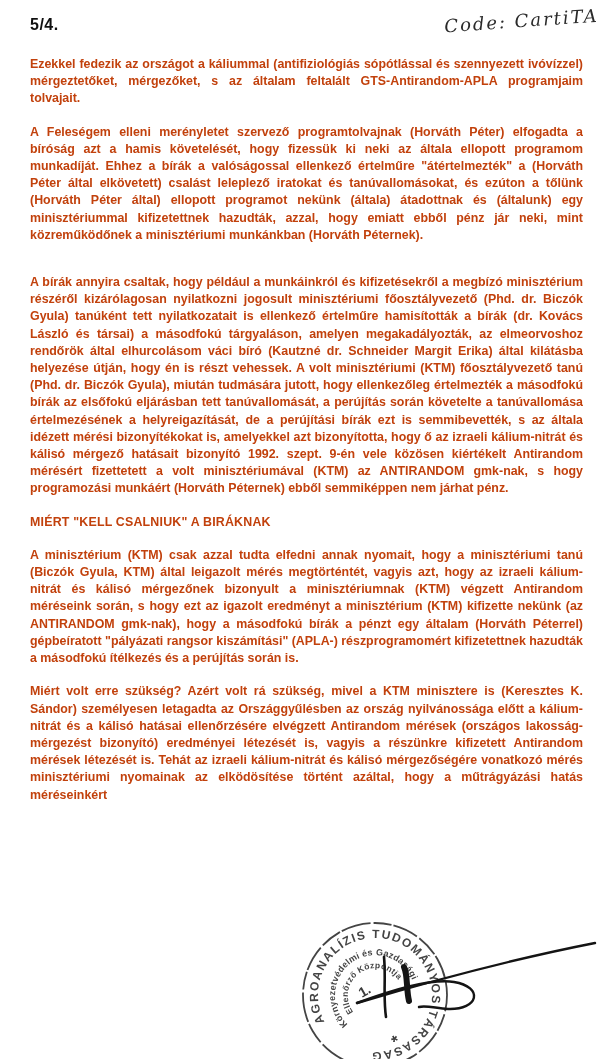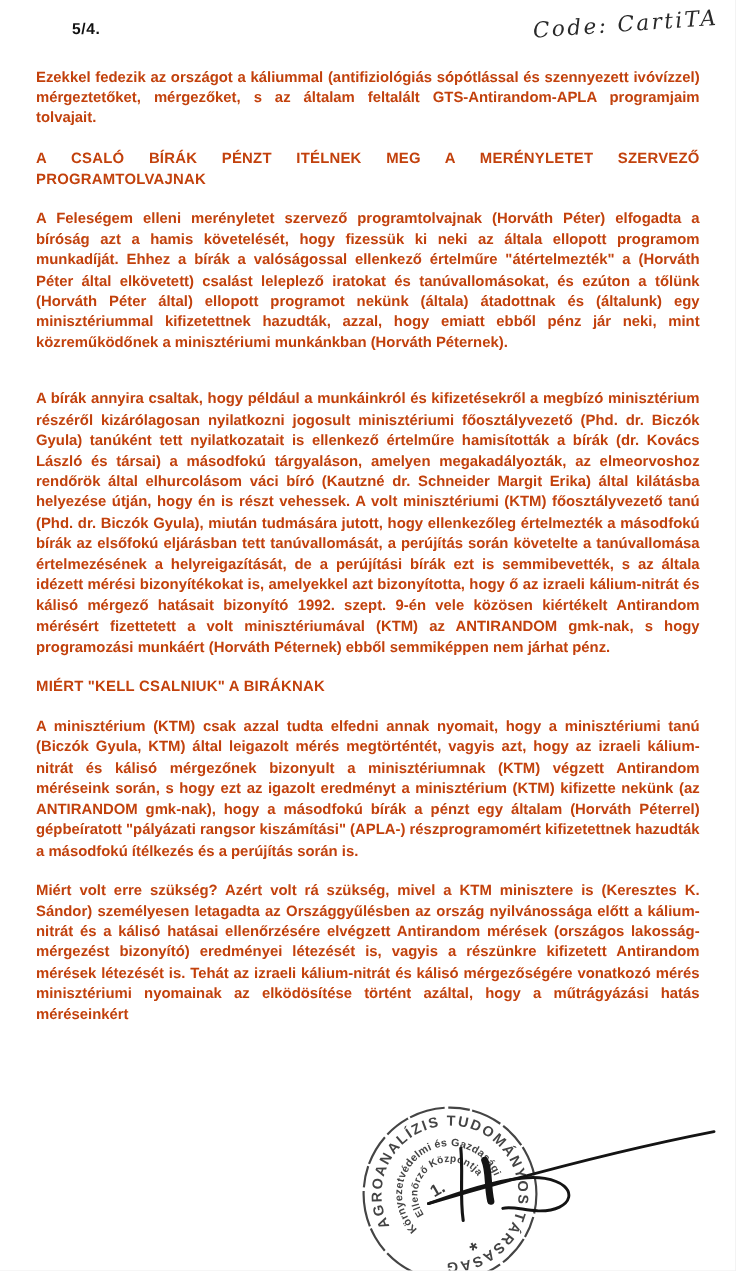--- a/index.html
+++ b/index.html
@@ -9,24 +9,23 @@
     height: 1059px;
     background: #ffffff;
     overflow: hidden;
     font-family: "Liberation Sans", sans-serif;
     color: #101010;
   }
   .pageno {
     position: absolute;
     left: 30px;
     top: 16px;
-    font-size: 13px;
+    font-size: 16px;
     font-weight: 700;
     letter-spacing: 0.5px;
-    margin-left: 30px;
   }
   .handnote {
     position: absolute;
     right: 14px;
     top: 10px;
     font-family: "DejaVu Serif", serif;
     font-style: italic;
     font-size: 18px;
     letter-spacing: 2px;
     color: #2a2a2a;
@@ -87,21 +86,20 @@
 <body>
 
 <div class="page">
 
   <div class="pageno">5/4.</div>
 
   <div class="handnote">Code: CartiTA</div>
 
   <div class="flow">
     <p class="para">Ezekkel fedezik az országot a káliummal (antifiziológiás sópótlással és szennyezett ivóvízzel) mérgeztetőket, mérgezőket, s az általam feltalált GTS-Antirandom-APLA programjaim tolvajait.</p>
-    <h2 class="heading">A CSALÓ BÍRÁK PÉNZT ITÉLNEK MEG A MERÉNYLETET SZERVEZŐ PROGRAMTOLVAJNAK</h2>
     <p class="para">A Feleségem elleni merényletet szervező programtolvajnak (Horváth Péter) elfogadta a bíróság azt a hamis követelését, hogy fizessük ki neki az általa ellopott programom munkadíját. Ehhez a bírák a valóságossal ellenkező értelműre "átértelmezték" a (Horváth Péter által elkövetett) csalást leleplező iratokat és tanúvallomásokat, és ezúton a tőlünk (Horváth Péter által) ellopott programot nekünk (általa) átadottnak és (általunk) egy minisztériummal kifizetettnek hazudták, azzal, hogy emiatt ebből pénz jár neki, mint közreműködőnek a minisztériumi munkánkban (Horváth Péternek).</p>
     <p class="para gap-before">A bírák annyira csaltak, hogy például a munkáinkról és kifizetésekről a megbízó minisztérium részéről kizárólagosan nyilatkozni jogosult minisztériumi főosztályvezető (Phd. dr. Biczók Gyula) tanúként tett nyilatkozatait is ellenkező értelműre hamisították a bírák (dr. Kovács László és társai) a másodfokú tárgyaláson, amelyen megakadályozták, az elmeorvoshoz rendőrök által elhurcolásom váci bíró (Kautzné dr. Schneider Margit Erika) által kilátásba helyezése útján, hogy én is részt vehessek.  A volt minisztériumi (KTM) főosztályvezető tanú (Phd. dr. Biczók Gyula), miután tudmására jutott, hogy ellenkezőleg értelmezték a másodfokú bírák az elsőfokú eljárásban tett tanúvallomását, a perújítás során követelte a tanúvallomása értelmezésének a helyreigazítását, de a perújítási bírák ezt is semmibevették, s az általa idézett mérési bizonyítékokat is, amelyekkel azt bizonyította, hogy ő az izraeli kálium-nitrát és kálisó mérgező hatásait bizonyító 1992. szept. 9-én vele közösen kiértékelt Antirandom mérésért fizettetett a volt minisztériumával (KTM) az ANTIRANDOM gmk-nak, s hogy programozási munkáért (Horváth Péternek) ebből semmiképpen nem járhat pénz.</p>
     <h2 class="heading">MIÉRT "KELL CSALNIUK" A BIRÁKNAK</h2>
     <p class="para">A minisztérium (KTM) csak azzal tudta elfedni annak nyomait, hogy a minisztériumi tanú (Biczók Gyula, KTM) által leigazolt mérés megtörténtét, vagyis azt, hogy az izraeli kálium-nitrát és kálisó mérgezőnek bizonyult a minisztériumnak (KTM) végzett Antirandom méréseink során, s hogy ezt az igazolt eredményt a minisztérium (KTM) kifizette nekünk (az ANTIRANDOM gmk-nak), hogy a másodfokú bírák a pénzt egy általam (Horváth Péterrel) gépbeíratott "pályázati rangsor kiszámítási" (APLA-) részprogramomért kifizetettnek hazudták a másodfokú ítélkezés és a perújítás során is.</p>
     <p class="para">Miért volt erre szükség? Azért volt rá szükség, mivel a KTM minisztere is (Keresztes K. Sándor) személyesen letagadta az Országgyűlésben az ország nyilvánossága előtt a kálium-nitrát és a kálisó hatásai ellenőrzésére elvégzett Antirandom mérések (országos lakosság-mérgezést bizonyító) eredményei létezését is, vagyis a részünkre kifizetett Antirandom mérések létezését is. Tehát az izraeli kálium-nitrát és kálisó mérgezőségére vonatkozó mérés minisztériumi nyomainak az elködösítése történt azáltal, hogy a műtrágyázási hatás méréseinkért</p>
   </div>
 
   <svg class="stamp-wrap" viewBox="0 0 335 147" aria-hidden="true">
 
     <g transform="translate(97,83) rotate(-30)" opacity="0.88">

